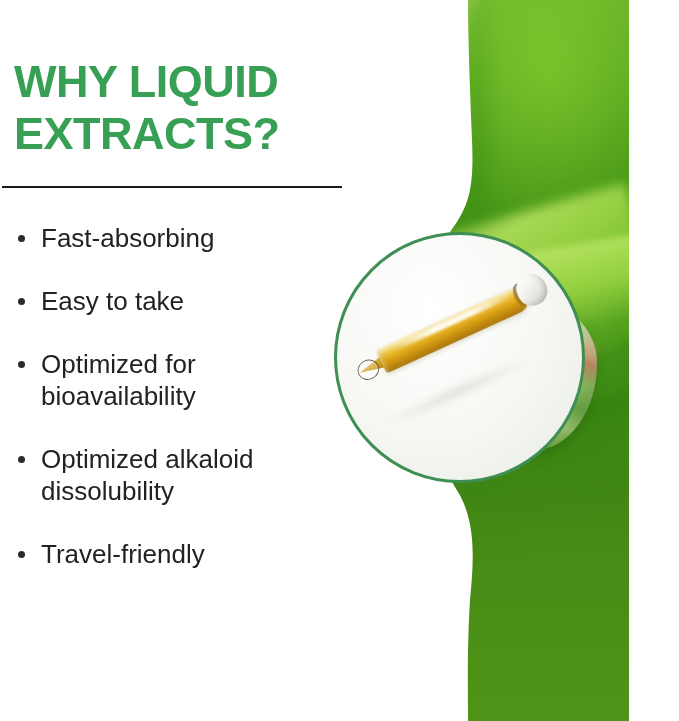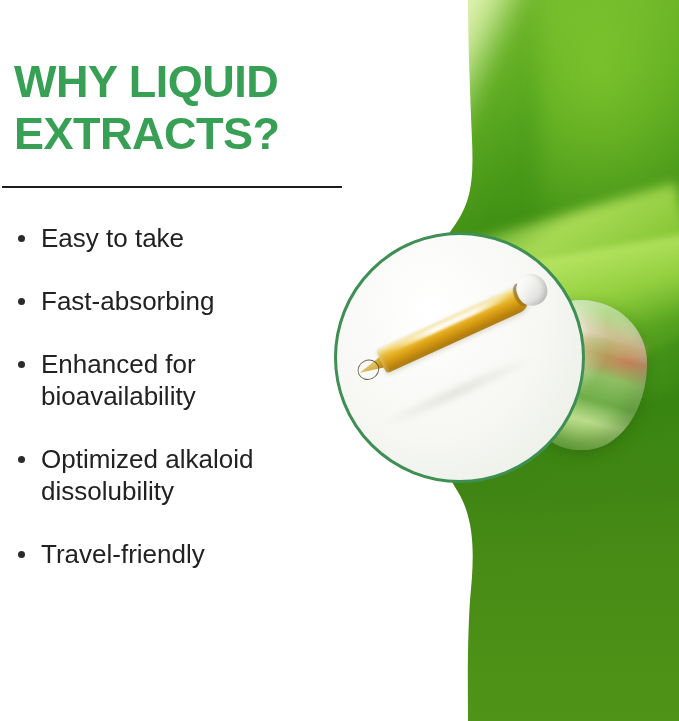--- a/index.html
+++ b/index.html
@@ -1,20 +1,20 @@
 <!DOCTYPE html>
 <html><head>
 <meta charset="utf-8">
 <style>
   html,body{margin:0;padding:0;background:#fff;}
   body{font-family:"Liberation Sans","DejaVu Sans",sans-serif;}
 
   #card{
     position:relative;
-    width:679px;height:721px;
+    width:629px;height:721px;
     overflow:hidden;
     background:#ffffff;
   }
 
   
   #photo-panel{
     position:absolute;
     top:0;right:0;
     width:260px;height:721px;
     overflow:hidden;
@@ -314,29 +314,29 @@
     </div>
   </div>
 
   <div id="text-col">
     <h1 id="heading">WHY LIQUID
 EXTRACTS?</h1>
     <div id="divider"></div>
     <ul id="bullets">
       <li>
         <span class="dot"></span>
+        <span>Fast-absorbing</span>
+      </li>
+      <li>
+        <span class="dot"></span>
         <span>Easy to take</span>
       </li>
       <li>
         <span class="dot"></span>
-        <span>Fast-absorbing</span>
-      </li>
-      <li>
-        <span class="dot"></span>
-        <span>Enhanced for bioavailability</span>
+        <span>Optimized for bioavailability</span>
       </li>
       <li>
         <span class="dot"></span>
         <span>Optimized alkaloid dissolubility</span>
       </li>
       <li>
         <span class="dot"></span>
         <span>Travel-friendly</span>
       </li>
     </ul>

